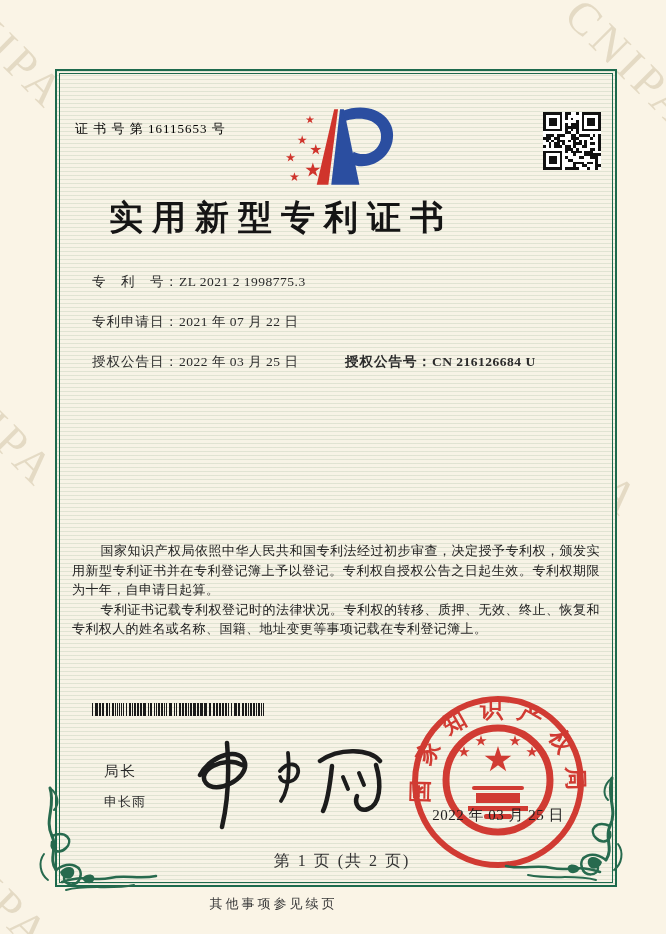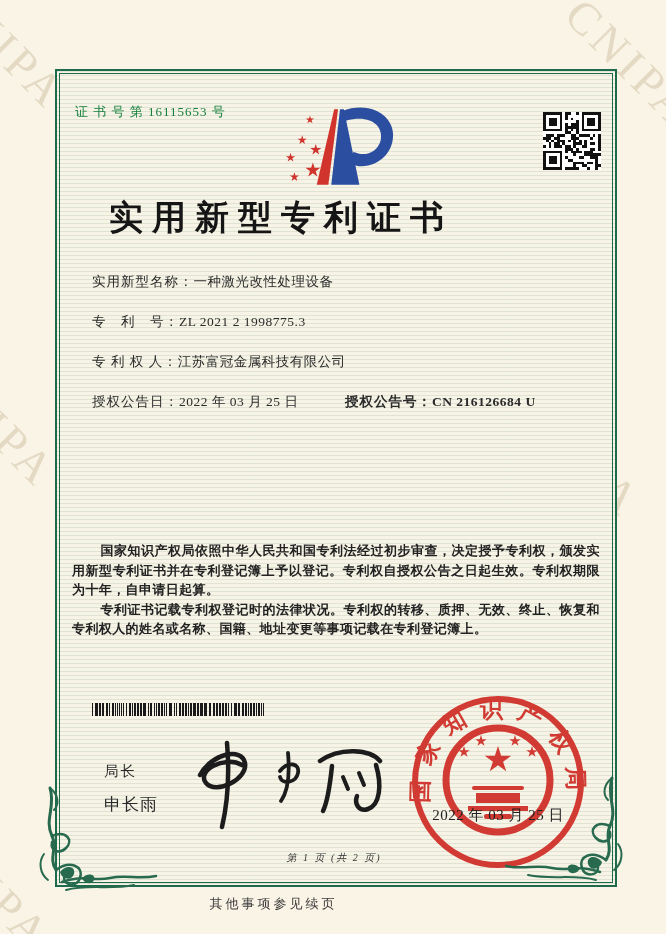--- a/index.html
+++ b/index.html
@@ -7,42 +7,42 @@
   .page{position:relative;width:666px;height:934px;background:#faf4e6;overflow:hidden;}
   .wm{position:absolute;z-index:1;font-size:46px;letter-spacing:5px;color:rgba(193,176,143,0.38);
       transform:rotate(45deg);transform-origin:left top;white-space:nowrap;user-select:none;}
   .frame{position:absolute;z-index:2;left:55px;top:69px;width:558px;height:814px;
       border:2.5px solid #1d6a4d;
       background:
         repeating-linear-gradient(180deg, rgba(130,165,132,0.20) 0 1px, rgba(0,0,0,0) 1px 4px),
         #f7f3e6;}
   .frame::after{content:"";position:absolute;inset:2px;border:1px solid #1d6a4d;pointer-events:none;}
   .abs{position:absolute;z-index:3;}
-  .cert-no{left:75px;top:103px;font-size:13px;letter-spacing:1px;color:#15803d;}
+  .cert-no{left:75px;top:120px;font-size:13px;letter-spacing:1px;color:#000000;}
   .logo{left:276px;top:99px;}
   .qr{left:543px;top:112px;}
   .title{left:55px;top:195px;width:452px;text-align:center;font-size:34px;font-weight:700;
          letter-spacing:9px;color:#151515;}
   .fields{left:92px;top:271px;width:480px;font-size:13.5px;color:#2b2b2b;}
   .frow{position:relative;height:40px;line-height:22px;white-space:nowrap;}
   .frow .lbl{letter-spacing:1px;}
   .frow .val{letter-spacing:0.5px;}
   .pair2{position:absolute;left:253px;top:0;font-weight:bold;}
   .paras{left:72px;top:541px;width:528px;font-size:13px;line-height:19.6px;color:#222;
          text-align:justify;}
-  .paras p{margin:0;text-indent:2.2em;letter-spacing:0.4px;font-weight:bold;}
+  .paras p{margin:0;text-indent:2.2em;letter-spacing:0.4px;}
   .barcode{left:92px;top:703px;}
   .signer-title{left:104px;top:762px;font-size:14.5px;color:#2b2b2b;letter-spacing:2px;font-family:Liberation Mono, monospace;}
-  .signer-name{left:104px;top:793px;font-size:17px;color:#2b2b2b;letter-spacing:1px;}
+  .signer-name{left:104px;top:793px;font-size:13px;color:#2b2b2b;letter-spacing:1px;}
   .signature{left:182px;top:735px;}
   .seal{left:408px;top:692px;z-index:4;opacity:0.96;}
   .seal-date{left:410px;top:806px;width:176px;text-align:center;font-size:15px;color:#1e1e1e;
              z-index:5;letter-spacing:0.5px;}
-  .page-no{left:55px;top:851px;width:558px;text-align:center;font-size:10px;color:#333;
-           letter-spacing:2px;font-style:italic;}
+  .page-no{left:63px;top:851px;width:558px;text-align:center;font-size:16px;color:#333;
+           letter-spacing:2px;}
   .orn{z-index:4;}
   .note{left:0;top:895px;width:547px;text-align:center;font-size:13px;color:#3a3a3a;
         letter-spacing:3px;z-index:2;}
 </style>
 </head>
 <body>
 
 <div class="page">
 
   <span class="wm" style="left:-35px;top:-30px;">CNIPA</span>
@@ -212,27 +212,24 @@
       <rect x="30.38095238095238" y="55.23809523809524" width="2.761904761904762" height="2.761904761904762" fill="#111"></rect>
       <rect x="33.14285714285714" y="55.23809523809524" width="2.761904761904762" height="2.761904761904762" fill="#111"></rect>
       <rect x="44.19047619047619" y="55.23809523809524" width="2.761904761904762" height="2.761904761904762" fill="#111"></rect>
       <rect x="52.476190476190474" y="55.23809523809524" width="2.761904761904762" height="2.761904761904762" fill="#111"></rect>
     </svg>
 
   <div class="abs title">实用新型专利证书</div>
 
   <div class="abs fields">
     <div class="frow">
-      <span class="lbl">实用新型名称：</span><span class="val">一种激光改性处理设备</span>
-    </div>
-    <div class="frow">
       <span class="lbl">专　利　号：</span><span class="val">ZL 2021 2 1998775.3</span>
     </div>
     <div class="frow">
-      <span class="lbl">专 利 权 人：</span><span class="val">江苏富冠金属科技有限公司</span>
+      <span class="lbl">专利申请日：</span><span class="val">2021 年 07 月 22 日</span>
     </div>
     <div class="frow">
       <span class="lbl">授权公告日：</span><span class="val">2022 年 03 月 25 日</span>
       <span class="pair2">
         <span class="lbl">授权公告号：</span><span class="val">CN 216126684 U</span>
       </span>
     </div>
   </div>
 
   <div class="abs paras">

